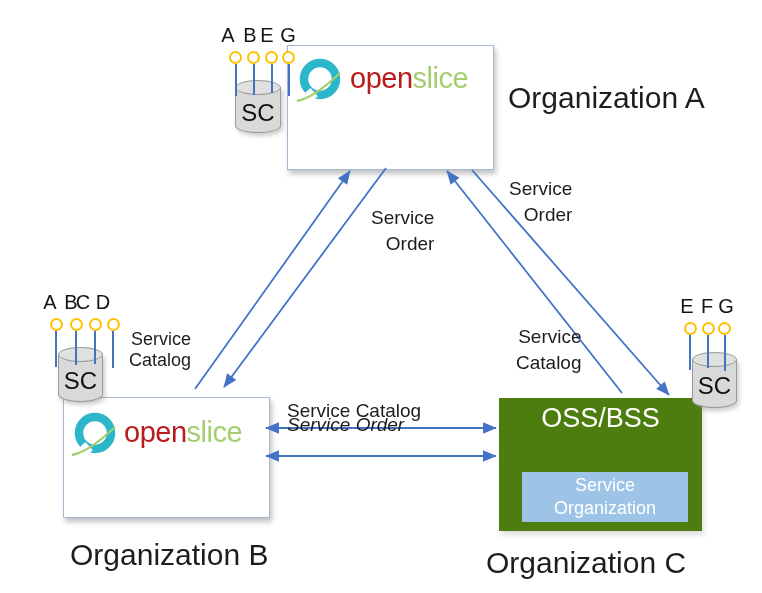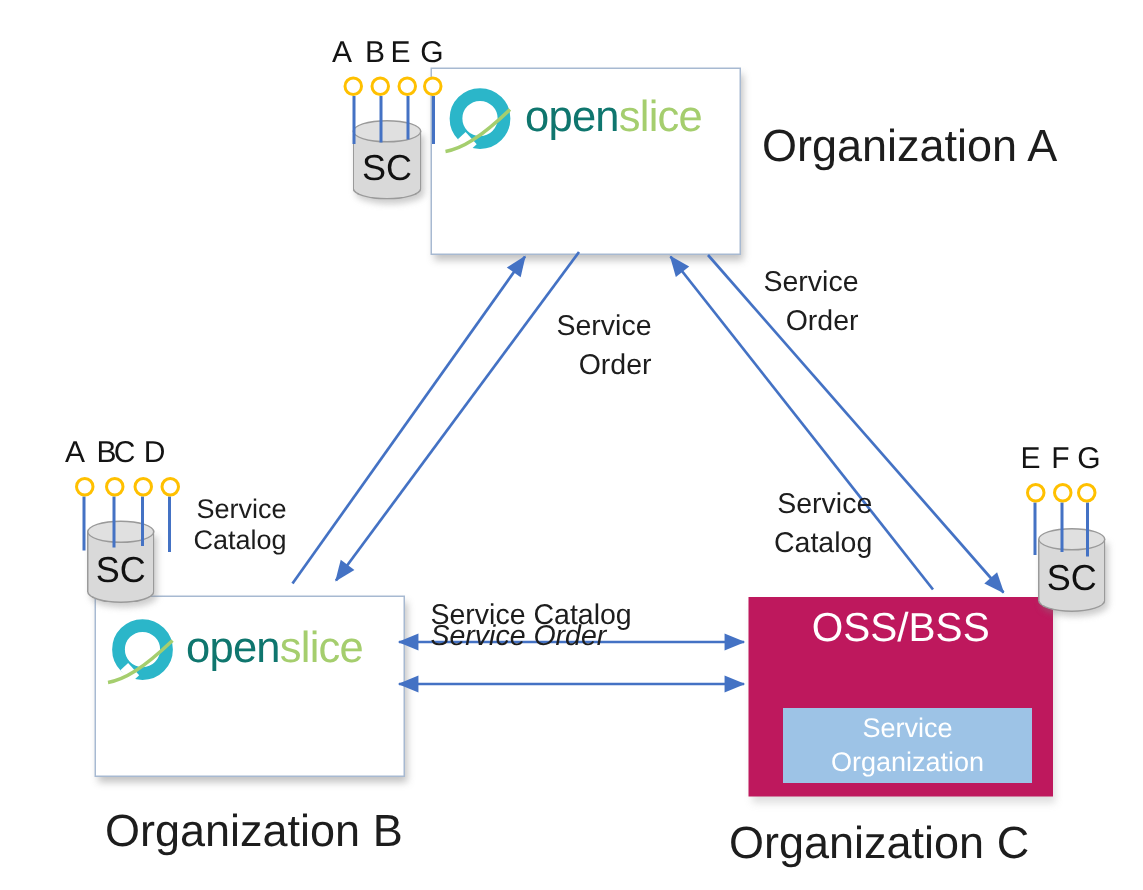--- a/index.html
+++ b/index.html
@@ -9,26 +9,26 @@
   }
   
   .os-box {
     position:absolute; background:#ffffff;
     border:1px solid #a7b9d1;
     box-shadow:2px 4px 5px rgba(120,120,120,.45);
     z-index:1;
   }
   .logo-ring { position:absolute; }
   .logo-text { position:absolute; font-size:29px; letter-spacing:-0.5px; white-space:nowrap; }
-  .logo-text .open  { color:#0f766e; }
+  .logo-text .open  { color:#b91c1c; }
   .logo-text .slice { color:#a5ce6e; }
   
   .oss-box {
     position:absolute; left:499px; top:398px; width:203px; height:133px;
-    background:#be185d; box-shadow:2px 4px 5px rgba(150,150,150,.3); z-index:1;
+    background:#4d7c0f; box-shadow:2px 4px 5px rgba(150,150,150,.3); z-index:1;
   }
   .oss-title {
     position:absolute; left:0; top:5px; width:100%; text-align:center;
     color:#ffffff; font-size:27px;
   }
   .orch-box {
     position:absolute; left:23px; top:74px; width:166px; height:50px;
     background:#9dc3e6; color:#ffffff; font-size:18px; line-height:23px;
     text-align:center; padding-top:2px; box-sizing:border-box;
   }

